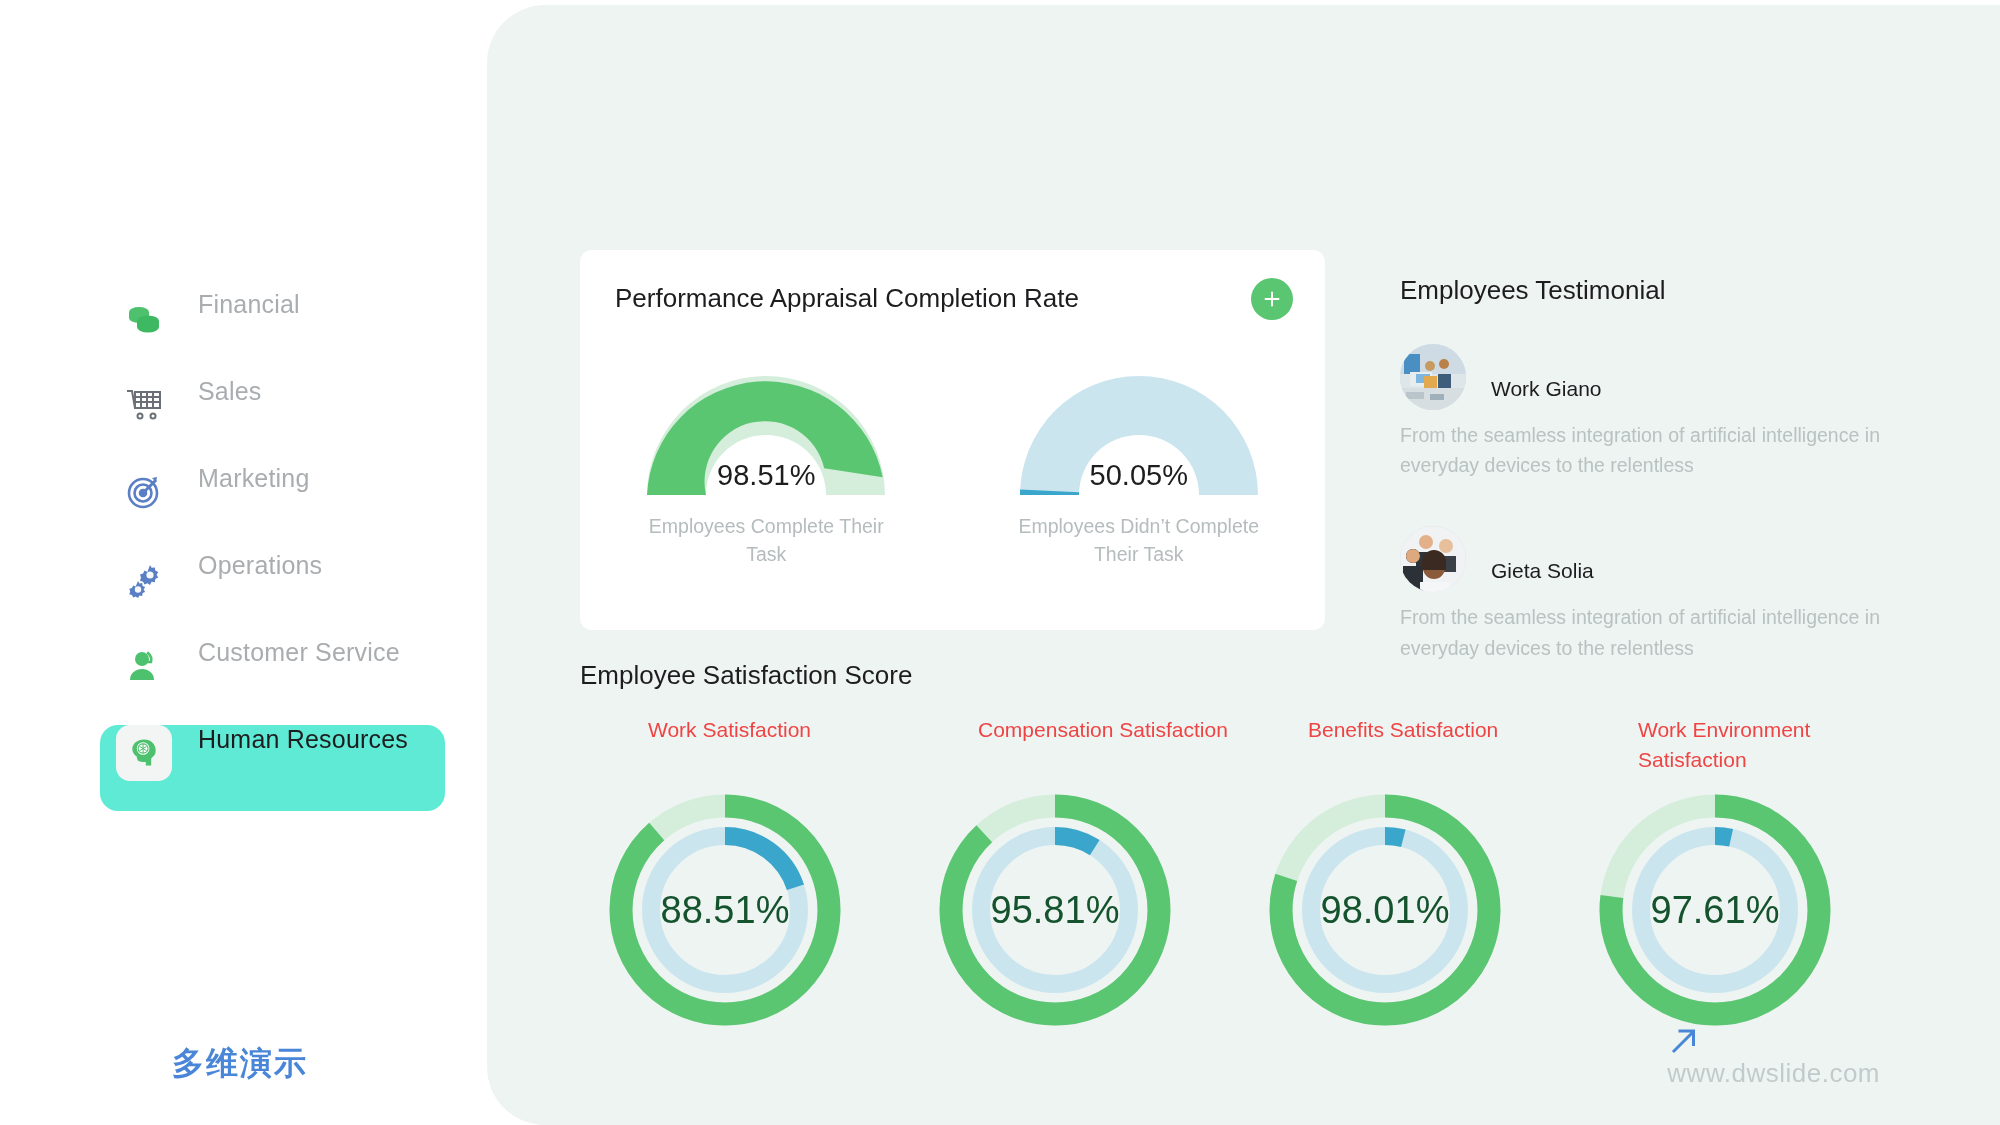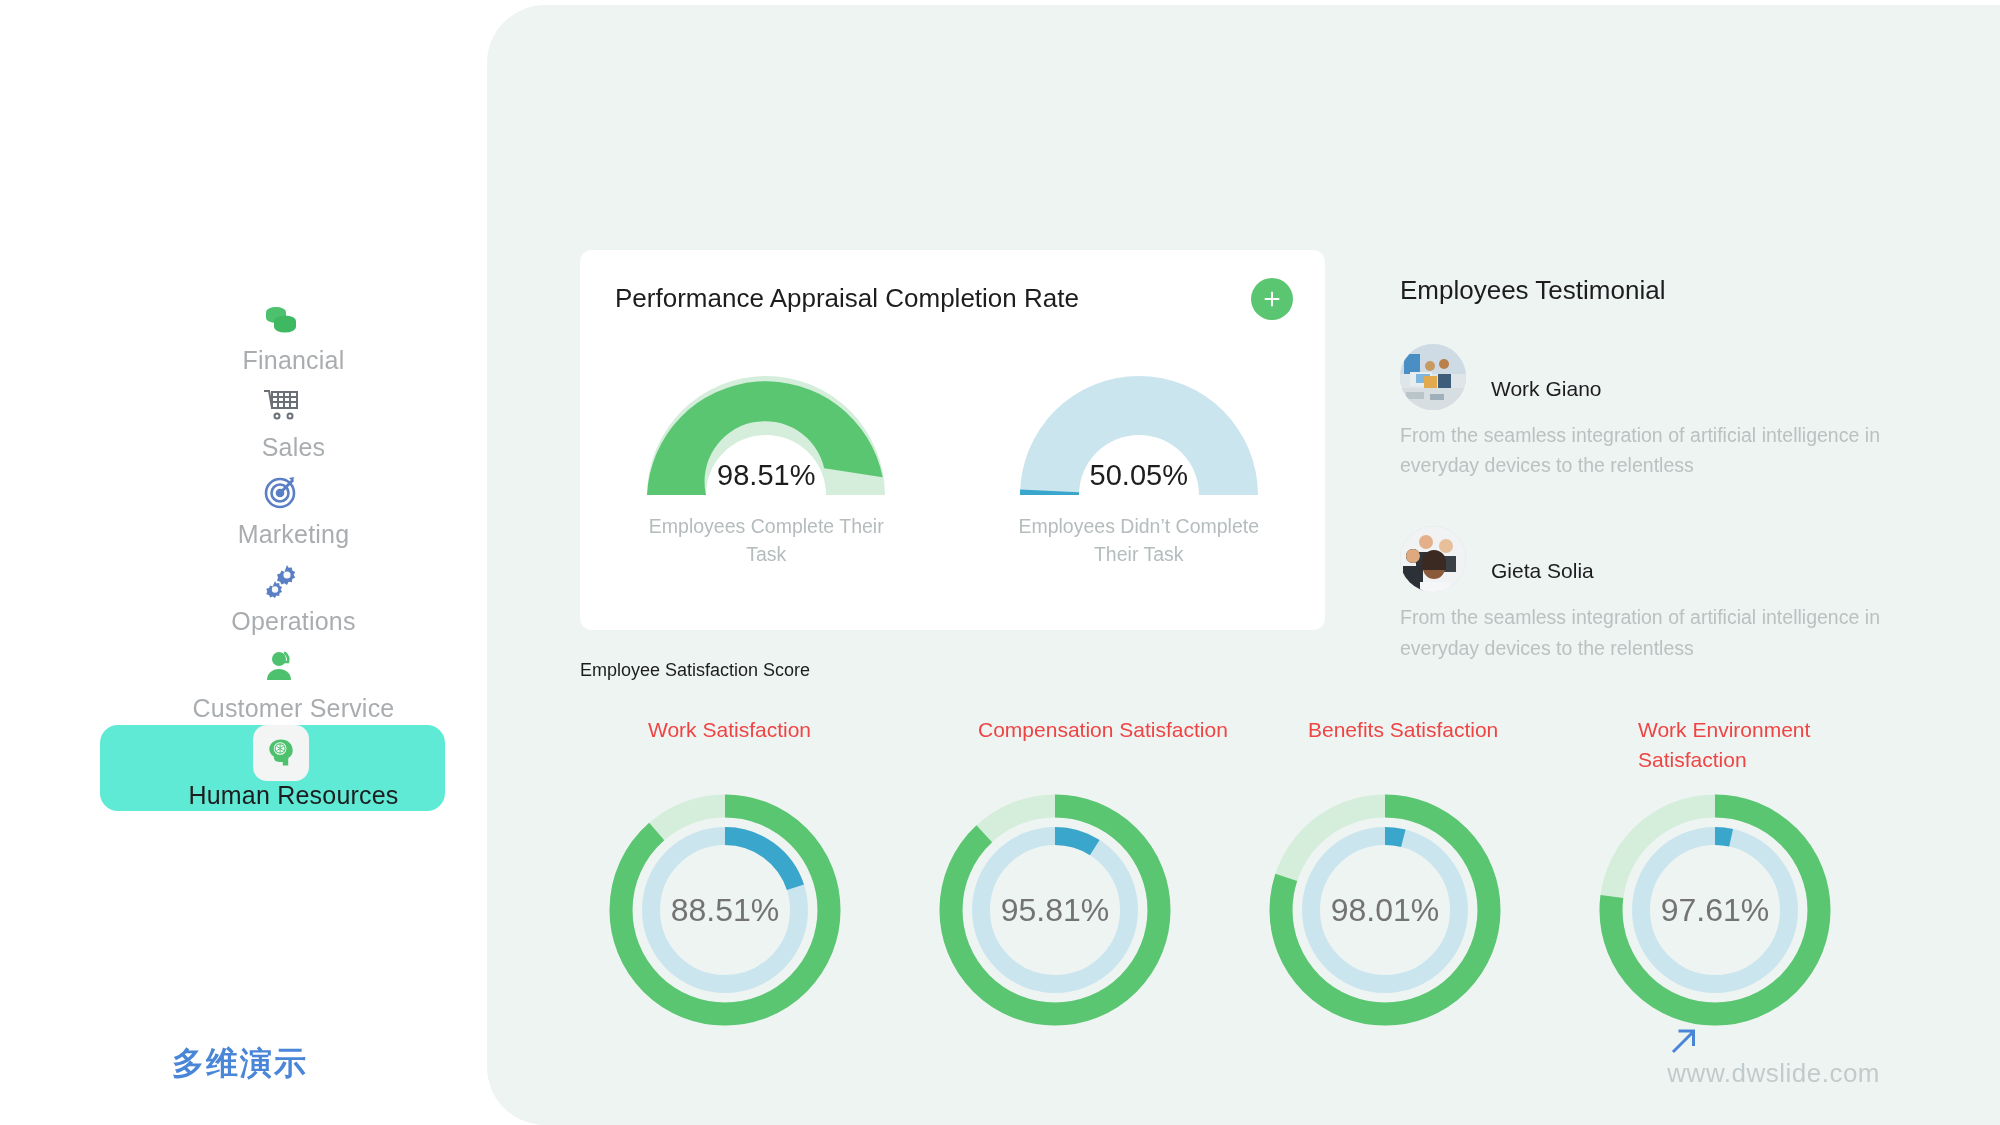--- a/index.html
+++ b/index.html
@@ -16,24 +16,23 @@
     position:absolute;left:487px;top:5px;width:1513px;height:1120px;
     background:#eef4f2;
     border-top-left-radius:58px;
     border-bottom-left-radius:58px;
   }
 
   
   .sidebar{position:absolute;left:0;top:0;width:487px;height:1125px;}
   .nav{position:absolute;left:100px;top:290px;width:345px;}
   .nav-item{
-    position:relative;display:flex;align-items:center;
+    position:relative;display:flex;
     height:86px;border-radius:18px;padding-left:16px;box-sizing:border-box;
     margin-bottom:1px;
-    flex-direction:column;
   }
   .nav-item.active{background:#5eead4;}
   .nav-icon{
     width:56px;height:56px;flex:0 0 56px;display:flex;align-items:center;justify-content:center;
     border-radius:14px;
   }
   .nav-item.active .nav-icon{background:#f2f5f3;}
   .nav-label{
     margin-left:26px;font-size:25px;color:#a9adb0;letter-spacing:.2px;white-space:nowrap;
   }
@@ -82,32 +81,32 @@
     position:relative;background:#cfd8dd;
   }
   .avatar svg{display:block;width:100%;height:100%;}
   .testi-name{margin-left:25px;font-size:21px;color:#1d1d1f;padding-bottom:9px;}
   .testi-text{
     font-size:19.5px;color:#b9c1c1;line-height:1.55;text-align:justify;margin:10px 0 46px 0;
   }
   .testi-text:last-child{margin-bottom:0;}
 
   
-  .sat-title{position:absolute;left:580px;top:660px;font-size:18px;color:#1d1d1f;}
+  .sat-title{position:absolute;left:580px;top:660px;font-size:26px;color:#1d1d1f;}
   .donuts{position:absolute;left:580px;top:715px;width:1320px;display:flex;}
   .donut-col{flex:1;}
   .donut-label{
     font-size:21px;color:#ef4444;line-height:1.45;margin-left:68px;height:56px;
   }
   .donut-wrap{position:relative;width:250px;height:250px;margin-left:20px;margin-top:14px;}
   .donut-wrap svg{display:block;transform:rotate(-90deg);}
   .donut-val{
     position:absolute;left:0;top:0;right:0;bottom:0;
     display:flex;align-items:center;justify-content:center;
-    font-size:32px;color:#737373;
+    font-size:38px;color:#14532d;
   }
 
   
   .footer{position:absolute;right:120px;bottom:36px;display:flex;align-items:flex-start;flex-direction:column;}
   .footer-arrow{margin-right:52px;display:block;}
   .footer-url{font-size:26px;color:#c2cbcb;letter-spacing:.5px;}
 </style>
 </head>
 <body>
 

